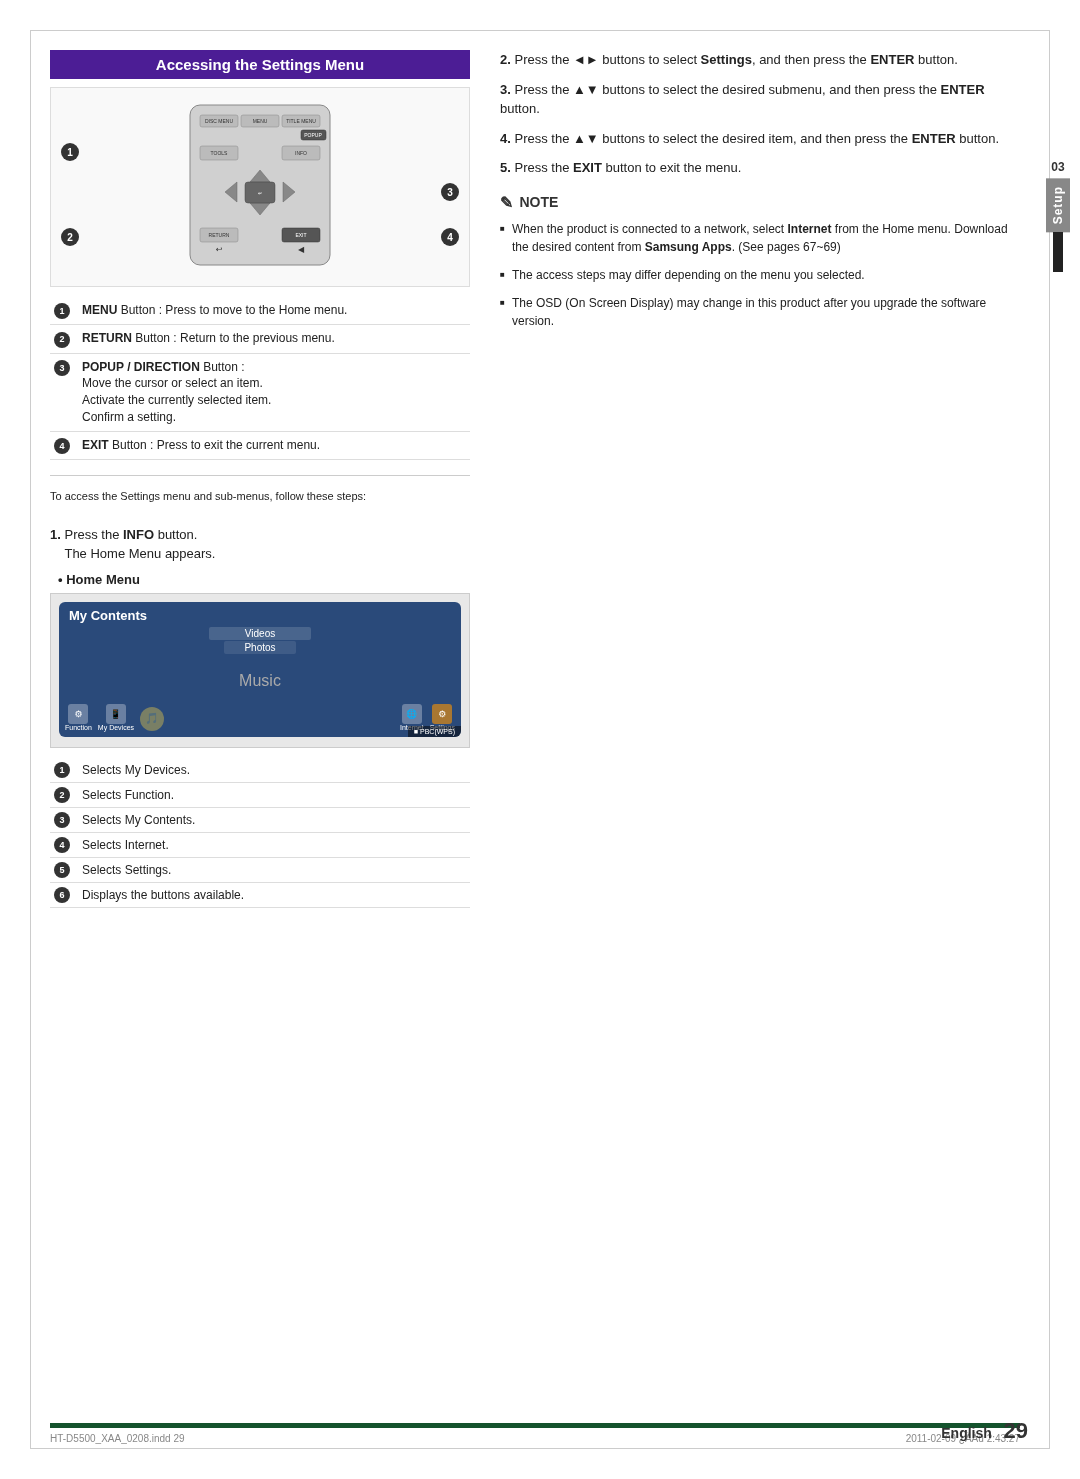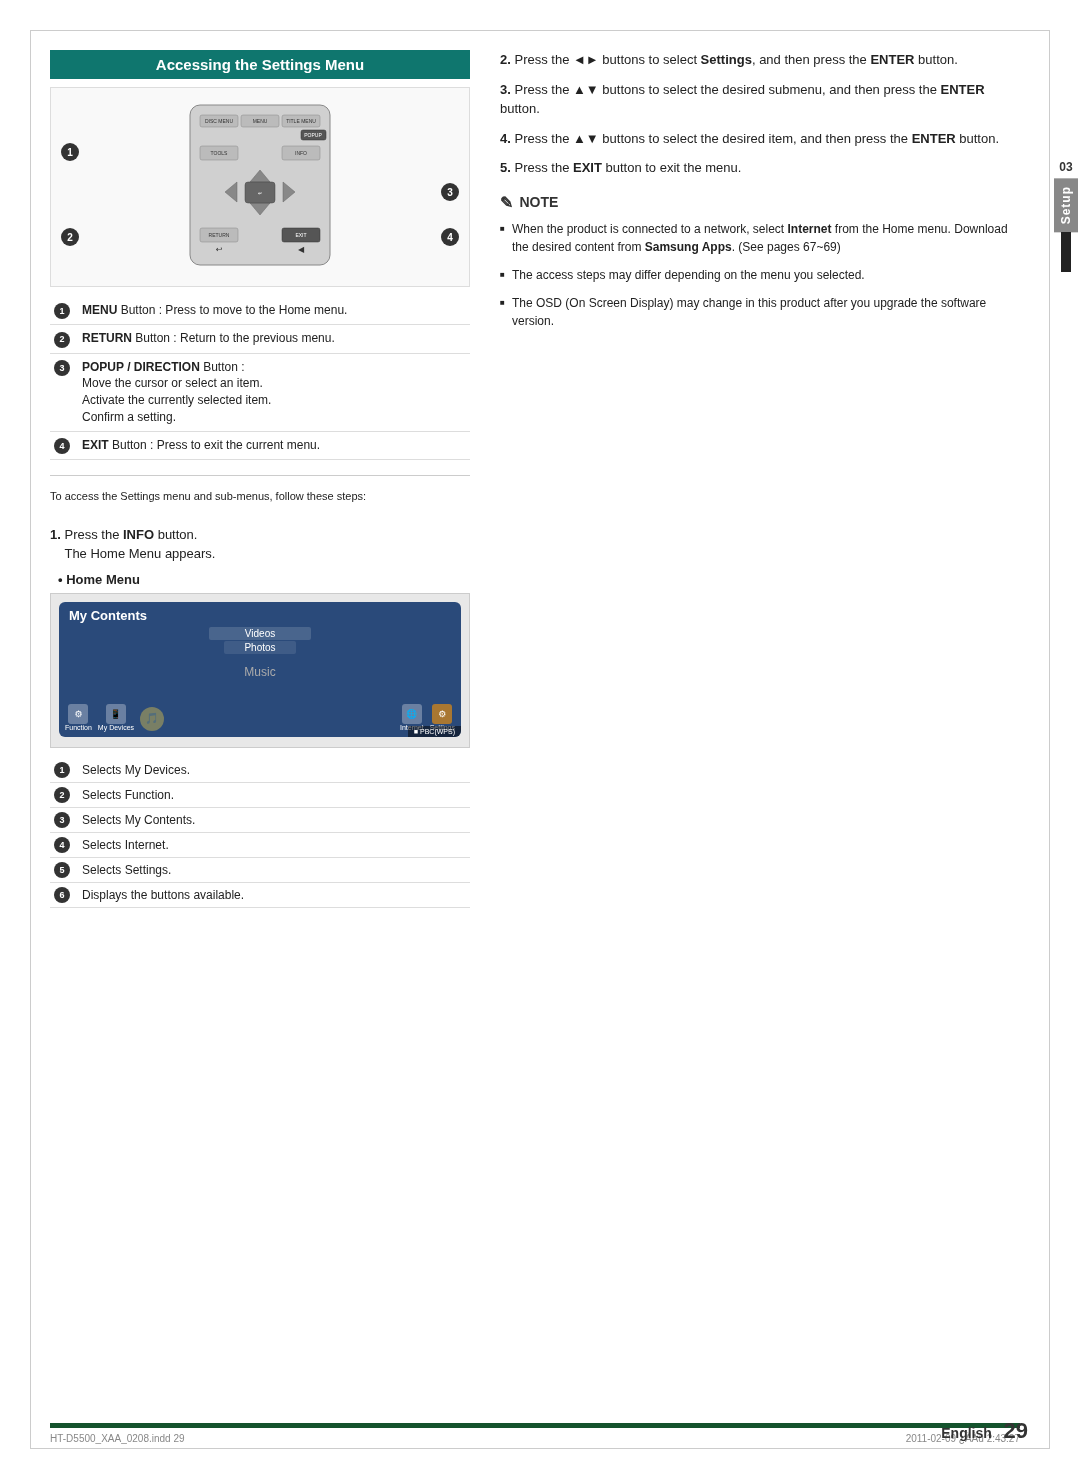--- a/index.html
+++ b/index.html
@@ -16,21 +16,21 @@
 
     
     .page-border-top { position: absolute; top: 30px; left: 30px; right: 30px; height: 1px; background: #ccc; }
     .page-border-bottom { position: absolute; bottom: 30px; left: 30px; right: 30px; height: 1px; background: #ccc; }
     .page-border-left { position: absolute; top: 30px; left: 30px; width: 1px; height: calc(100% - 60px); background: #ccc; }
     .page-border-right { position: absolute; top: 30px; right: 30px; width: 1px; height: calc(100% - 60px); background: #ccc; }
 
     
     .side-tab {
       position: absolute;
-      right: 0;
+      right: 8px;
       top: 160px;
       width: 28px;
       display: flex;
       flex-direction: column;
       align-items: center;
     }
     .side-tab-number {
       font-size: 12px;
       font-weight: bold;
       color: #333;
@@ -73,21 +73,21 @@
       width: 420px;
       flex-shrink: 0;
     }
 
     .right-column {
       flex: 1;
     }
 
     
     .title-box {
-      background: #0f766e;
+      background: #4c1d95;
       color: white;
       text-align: center;
       font-size: 15px;
       font-weight: bold;
       padding: 6px 10px;
       margin-bottom: 8px;
     }
 
     
     .remote-diagram {
@@ -416,21 +416,21 @@
       <div style="position:absolute; right:40px; top:48px;" class="callout">4</div>
       <div style="position:absolute; right:40px; top:80px;" class="callout">5</div>
       <div style="position:absolute; right:55px; top:110px;" class="callout">6</div>
 
       <div style="background:#2a4a7a; border-radius:6px; height:135px; display:flex; flex-direction:column; padding:6px 10px; position:relative; overflow:hidden;">
         <div style="color:white; font-size:13px; font-weight:bold; margin-bottom:4px;">My Contents</div>
 
         <div style="display:flex; flex-direction:column; align-items:center; gap:1px; margin-bottom:6px;">
           <span style="color:white; font-size:10px; background:rgba(255,255,255,0.15); padding:1px 36px; border-radius:2px;">Videos</span>
           <span style="color:white; font-size:10px; background:rgba(255,255,255,0.1); padding:1px 20px; border-radius:2px;">Photos</span>
-          <span style="color:#aaa; font-size:12px; padding:10px 20px;">Music</span>
+          <span style="color:#aaa; font-size:16px; padding:17px 20px;">Music</span>
         </div>
 
         <div style="display:flex; gap:6px; align-items:flex-end; position:absolute; bottom:6px; left:6px; right:6px;">
 
           <div style="display:flex; flex-direction:column; align-items:center; font-size:7px; color:white;">
             <div style="width:20px;height:20px;background:rgba(255,255,255,0.3);border-radius:3px;display:flex;align-items:center;justify-content:center;font-size:9px;">⚙</div>
             <span>Function</span>
           </div>
           <div style="display:flex; flex-direction:column; align-items:center; font-size:7px; color:white;">
             <div style="width:20px;height:20px;background:rgba(255,255,255,0.3);border-radius:3px;display:flex;align-items:center;justify-content:center;font-size:9px;">📱</div>

